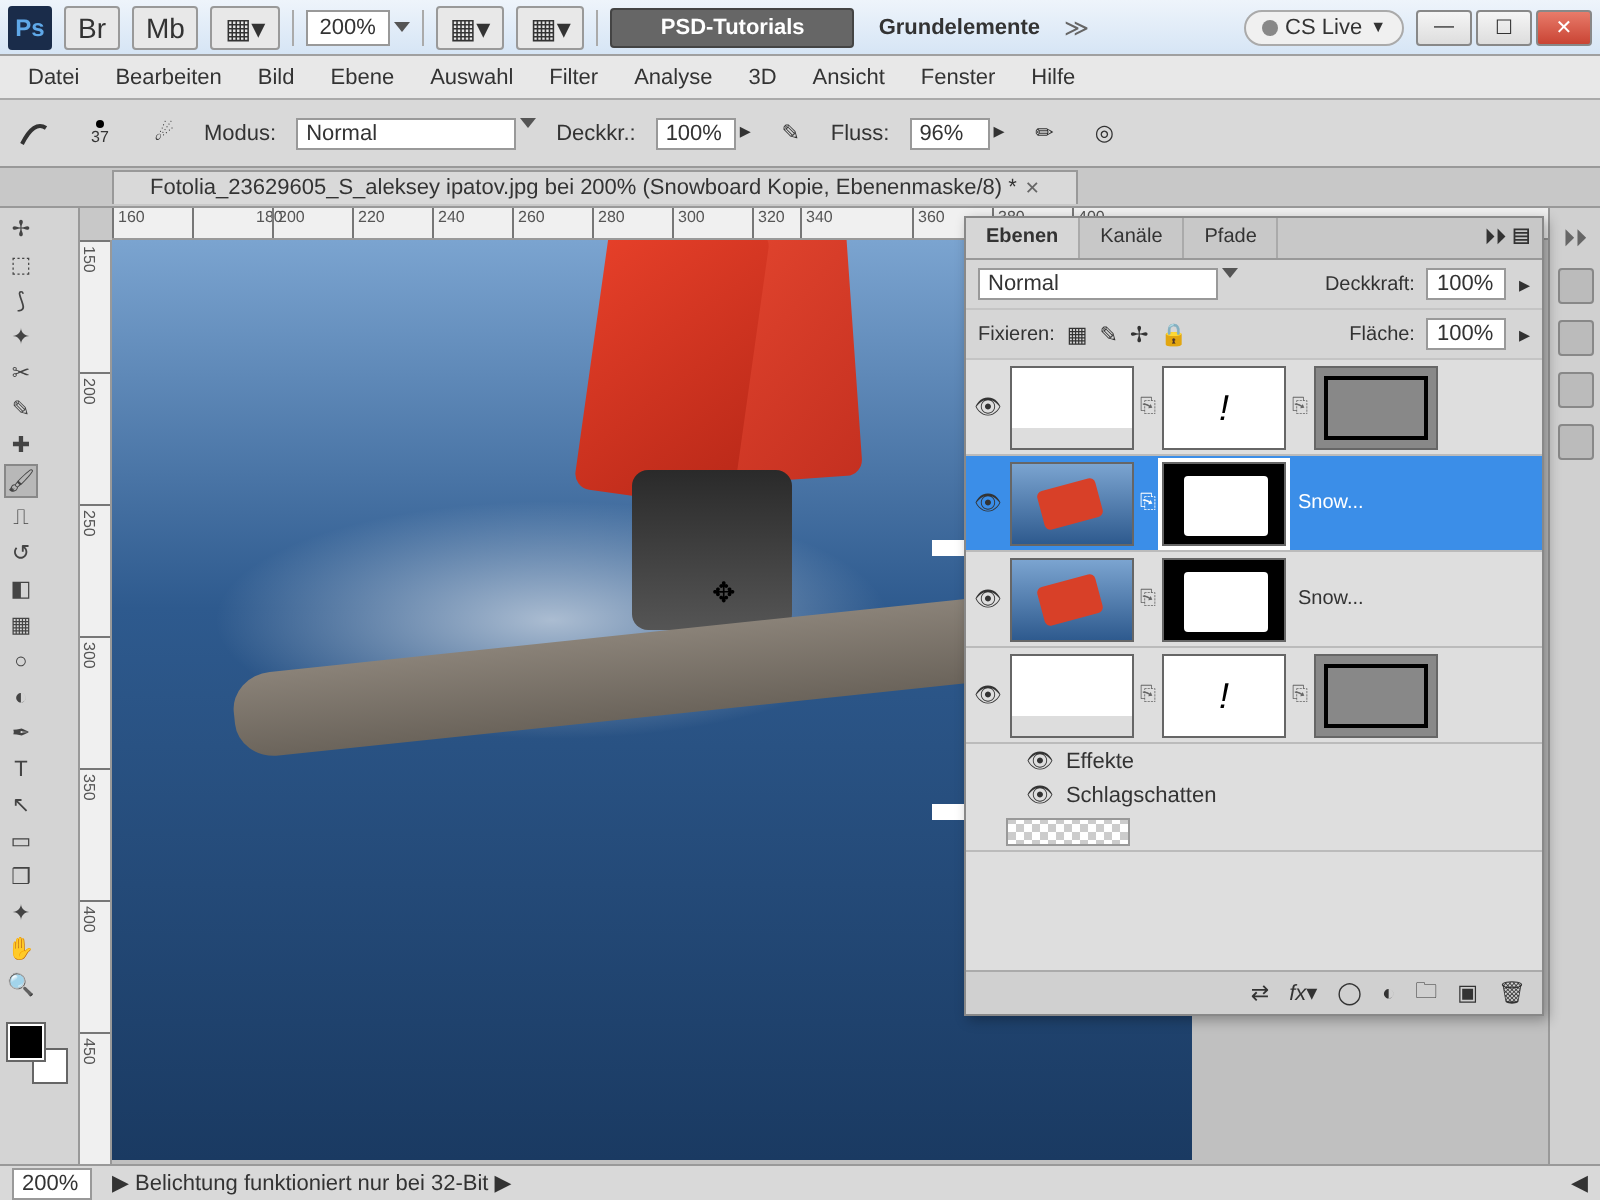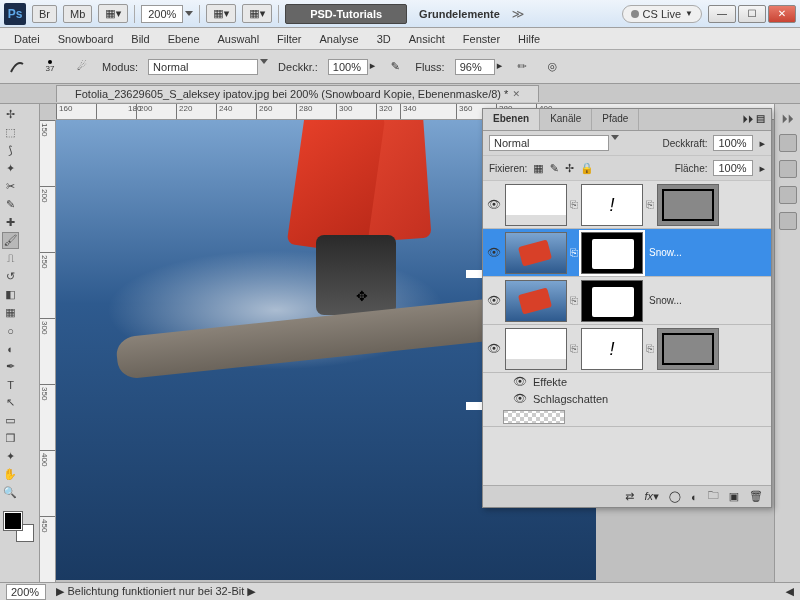--- a/index.html
+++ b/index.html
@@ -1,19 +1,19 @@
 <!DOCTYPE html>
 <html><head>
 <meta charset="utf-8">
 <style>
 *{margin:0;padding:0;box-sizing:border-box;font-family:Tahoma,Arial,sans-serif;font-size:11px;color:#333;user-select:none}
 body{background:#c8c8c8;width:800px;height:600px;overflow:hidden;position:relative}
 .titlebar{height:28px;background:linear-gradient(#eef4fb,#d6e5f5);border-bottom:1px solid #a0a0a0;display:flex;align-items:center;padding:0 4px;gap:6px}
 .ps-logo{width:22px;height:22px;background:#1a2c4a;color:#5fa8e8;font-weight:bold;display:flex;align-items:center;justify-content:center;border-radius:2px;font-size:12px}
-.tb-btn{padding:2px 6px;background:#e8e8e8;border:1px solid #999;border-radius:2px;font-size:11px}
+.tb-btn{padding:2px 6px;background:#e8e8e8;border:1px solid #999;border-radius:2px;font-size:14px}
 .tb-sep{width:1px;height:18px;background:#aaa}
 .titlebar .grow{flex:1}
 .zoom-combo{display:flex;align-items:center;gap:2px}
 .zoom-combo span{padding:2px 6px;background:#fff;border:1px solid #999}
 .tri{width:0;height:0;border-left:4px solid transparent;border-right:4px solid transparent;border-top:5px solid #555}
 .win-controls{display:flex;gap:2px;margin-left:auto}
 .win-btn{width:28px;height:18px;border:1px solid #888;background:linear-gradient(#f5f5f5,#ddd);display:flex;align-items:center;justify-content:center;border-radius:2px;font-size:10px}
 .win-btn.close{background:linear-gradient(#e87b6a,#c94434);color:#fff}
 .menubar{height:22px;background:#e8e8e8;border-bottom:1px solid #aaa;display:flex;align-items:center;padding:0 6px;gap:2px}
 .menubar span{padding:3px 8px;cursor:default}
@@ -109,21 +109,21 @@
     </div>
   <div class="win-controls">
     <div class="win-btn">—</div>
     <div class="win-btn">☐</div>
     <div class="win-btn close">✕</div>
   </div>
 </div>
 
 <div class="menubar">
   <span>Datei</span>
-  <span>Snowboard</span>
+  <span>Bearbeiten</span>
   <span>Bild</span>
   <span>Ebene</span>
   <span>Auswahl</span>
   <span>Filter</span>
   <span>Analyse</span>
   <span>3D</span>
   <span>Ansicht</span>
   <span>Fenster</span>
   <span>Hilfe</span>
 </div>

